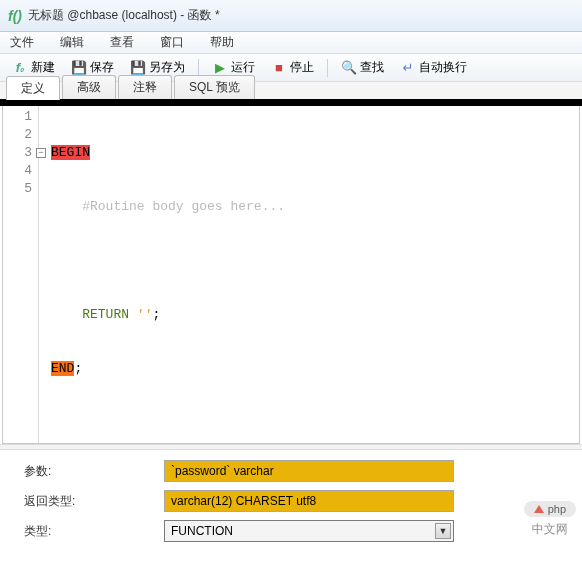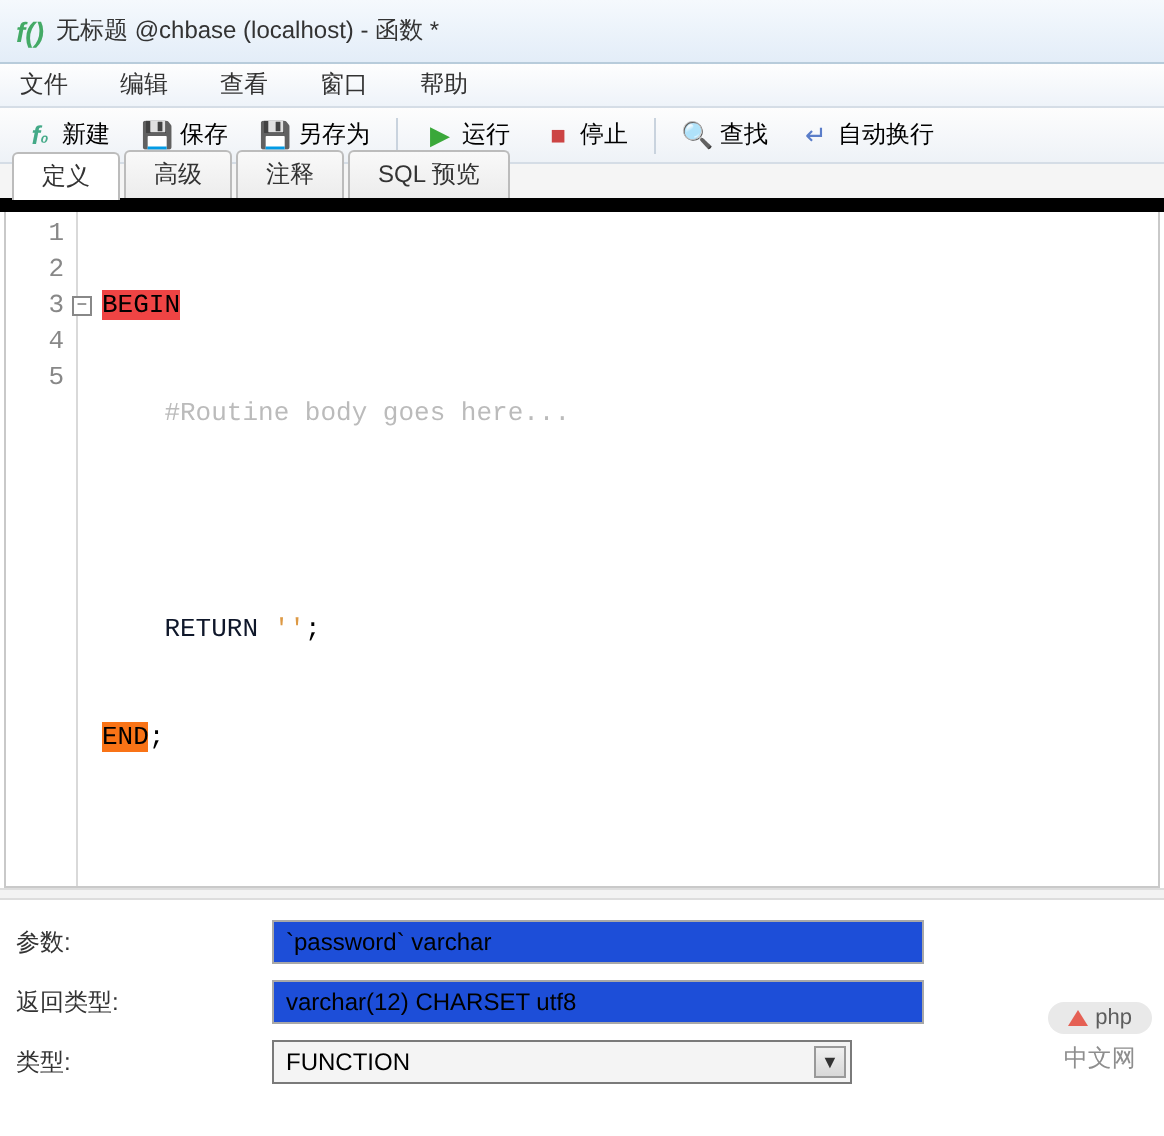--- a/index.html
+++ b/index.html
@@ -119,39 +119,39 @@
       line-height: 18px;
       white-space: pre;
       position: relative;
     }
     .fold { position: absolute; left: -7px; width: 10px; height: 10px; border: 1px solid #888; background: #fff; font-size: 9px; line-height: 8px; text-align: center; color: #666; top: 4px; cursor: pointer; }
     .code-line { height: 18px; position: relative; padding-left: 8px; }
     .kw { color: #000; background: #ef4444; }
     .end-kw { color: #000; background: #f97316; }
     .comment { color: #bbb; }
     .string { color: #d94; }
-    .return { color: #0f172a; }
+    .return { color: #4d7c0f; }
 
     .splitter { height: 6px; background: #f3f3f3; border-top: 1px solid #ddd; border-bottom: 1px solid #ddd; cursor: row-resize; }
 
     .form-area {
-      padding: 10px 12px 6px 8px;
+      padding: 10px 12px 6px 24px;
       display: grid;
       grid-template-columns: 120px 1fr;
-      gap: 8px 8px;
+      gap: 8px 20px;
       align-items: center;
     }
     .form-label { color: #333; font-size: 12px; }
     .form-input {
       border: 1px solid #a8a8a8;
       padding: 3px 6px;
       font-size: 12px;
       height: 22px;
-      width: 326px;
-      background: #1d4ed8;
+      width: 290px;
+      background: #eab308;
     }
     .form-select {
       border: 1px solid #7a7a7a;
       padding: 2px 22px 2px 6px;
       font-size: 12px;
       height: 22px;
       width: 290px;
       background: #f4f4f4;
       position: relative;
       display: inline-flex;

